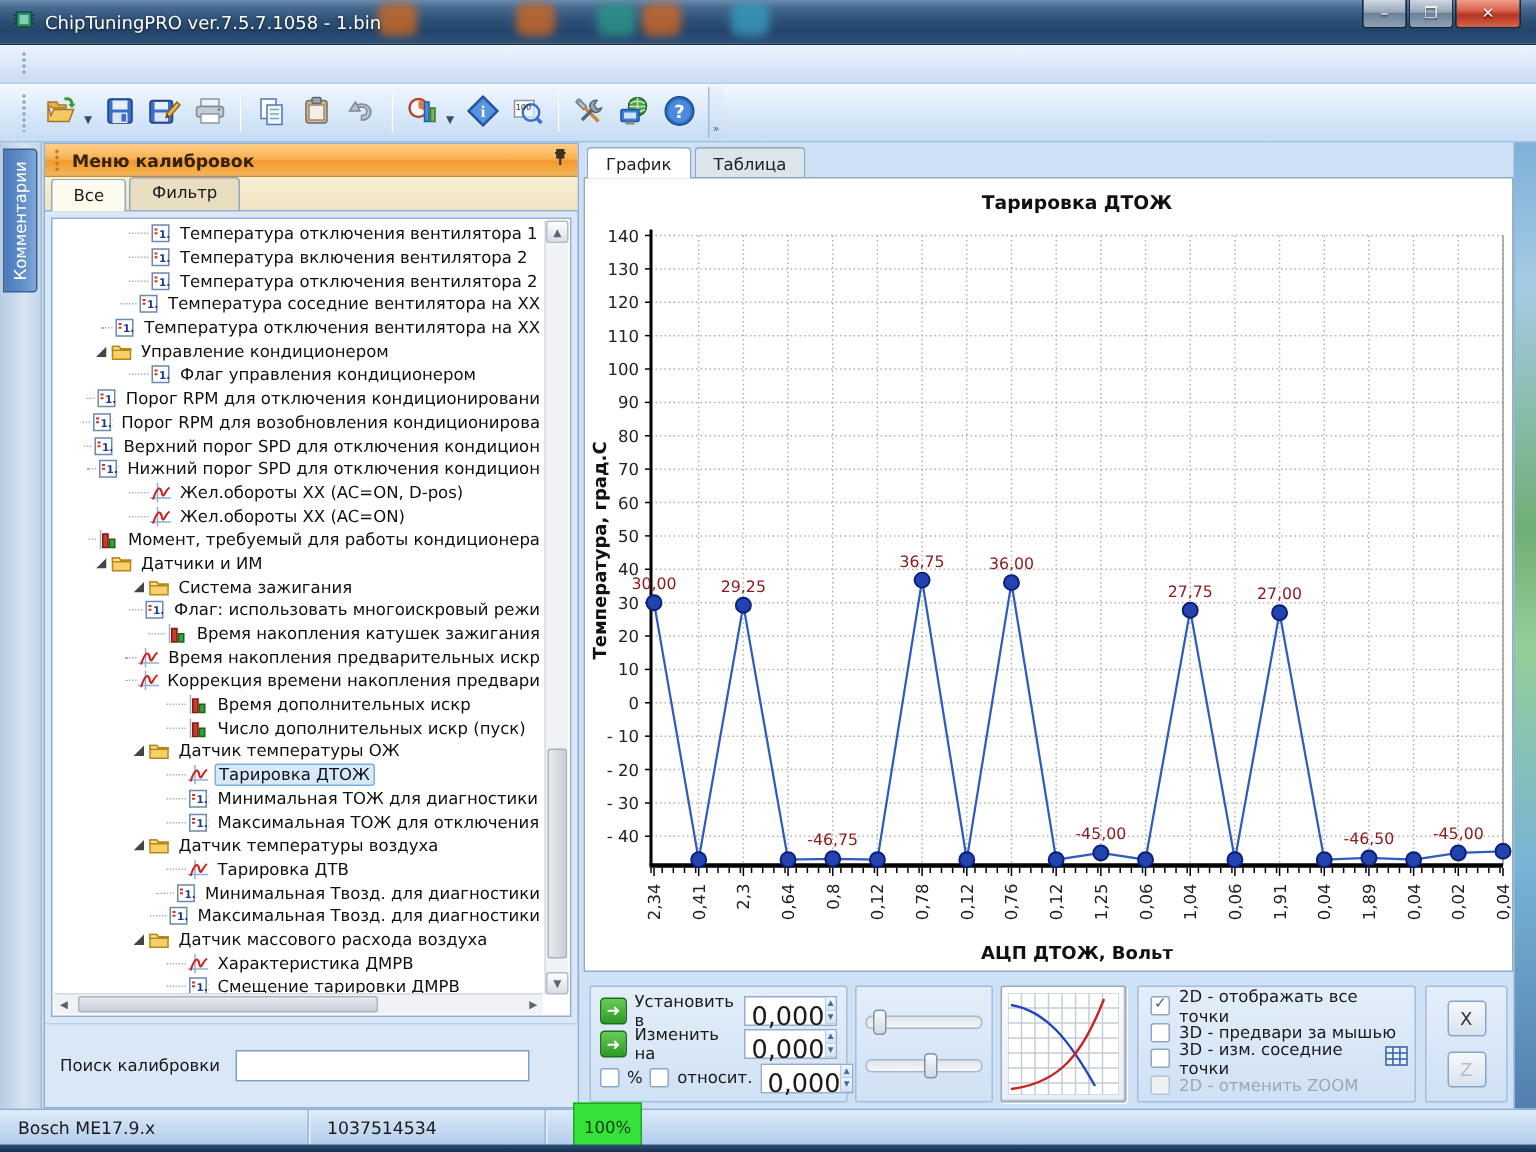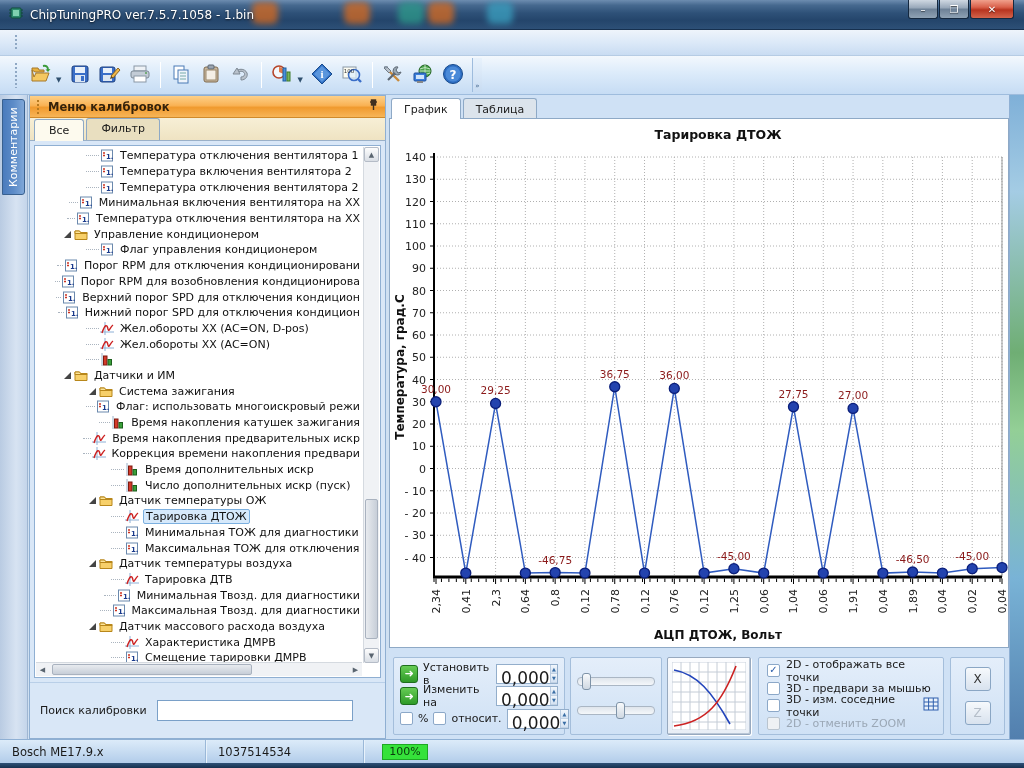--- a/index.html
+++ b/index.html
@@ -114,21 +114,21 @@
   .gxz { left:561px; top:6px; width:55px; height:78px; display:flex; flex-direction:column; align-items:center; justify-content:space-evenly; }
   .sqbtn { width:26px; height:24px; border:1px solid #8aa6c4; border-radius:3px;
     background:linear-gradient(180deg,#f6f9fc,#d8e2ee); font-size:12px; color:#333; display:flex; align-items:center; justify-content:center; }
   .sqbtn.dis { color:#b5bec9; }
 
   
   .statusbar { position:absolute; left:0; top:739px; width:1024px; height:24px;
     background:linear-gradient(180deg,#dcebf9 0%,#c3d9f0 60%,#b2ccea 100%); border-top:1px solid #8fb0d4;
     display:flex; align-items:center; font-size:11.5px; }
   .scell { height:100%; display:flex; align-items:center; padding:0 12px; border-right:1px solid #9ab8d8; box-shadow:1px 0 0 #e8f2fb; }
-  .progress { margin-left:6px; width:46px; height:16px; background:#35e23a; border:1px solid #1da823; color:#0a3a0c; font-size:11px; display:flex; align-items:center; justify-content:center; }
+  .progress { margin-left:6px; width:46px; height:33px; background:#35e23a; border:1px solid #1da823; color:#0a3a0c; font-size:11px; display:flex; align-items:center; justify-content:center; }
   .win-bottom { position:absolute; left:0; top:763px; width:1024px; height:5px; background:linear-gradient(180deg,#2d5077,#16304f); }
   .right-strip { position:absolute; right:0; top:95px; width:15px; height:644px;
     background:linear-gradient(180deg,#7fb0d8 0%,#a4cce4 15%,#6fae74 40%,#93cf96 52%,#79b3d6 75%,#527fae 100%); border-left:1px solid #8fb0d4; }
 </style>
 </head>
 <body>
 
 <div id="window">
 
   <div class="titlebar">
@@ -342,21 +342,21 @@
           </div>
           <div class="trow">
             <span class="tindent" style="width:49px"></span>
             <span class="tconn"></span>
             <span class="ticon"><svg width="14" height="13" viewBox="0 0 14 13">
                 <rect x="1.5" y="1" width="11" height="11" fill="#fff" stroke="#6b89ad"></rect>
                 <line x1="3" y1="4" x2="5" y2="4" stroke="#cc3322" stroke-width="1.4"></line>
                 <line x1="3" y1="6.5" x2="5" y2="6.5" stroke="#cc3322" stroke-width="1.4"></line>
                 <text x="6" y="9.5" font-size="7" font-weight="bold" fill="#1a3a8c">1.2</text>
               </svg></span>
-            <span class="tlabel">Минимальная включения вентилятора на ХХ</span>
+            <span class="tlabel">Температура соседние вентилятора на ХХ</span>
           </div>
           <div class="trow">
             <span class="tindent" style="width:49px"></span>
             <span class="tconn"></span>
             <span class="ticon"><svg width="14" height="13" viewBox="0 0 14 13">
                 <rect x="1.5" y="1" width="11" height="11" fill="#fff" stroke="#6b89ad"></rect>
                 <line x1="3" y1="4" x2="5" y2="4" stroke="#cc3322" stroke-width="1.4"></line>
                 <line x1="3" y1="6.5" x2="5" y2="6.5" stroke="#cc3322" stroke-width="1.4"></line>
                 <text x="6" y="9.5" font-size="7" font-weight="bold" fill="#1a3a8c">1.2</text>
               </svg></span>
@@ -449,20 +449,21 @@
             <span class="tlabel">Жел.обороты ХХ (AC=ON)</span>
           </div>
           <div class="trow">
             <span class="tindent" style="width:49px"></span>
             <span class="tconn"></span>
             <span class="ticon"><svg width="14" height="13" viewBox="0 0 14 13">
                 <line x1="2" y1="0" x2="2" y2="13" stroke="#9ab0c8"></line>
                 <rect x="3.5" y="3" width="3.5" height="9" fill="#d43a2a" stroke="#7e1a10"></rect>
                 <rect x="8" y="6.5" width="3.5" height="5.5" fill="#3aa03a" stroke="#1c5e1c"></rect>
               </svg></span>
+            <span class="tlabel">Момент, требуемый для работы кондиционера</span>
           </div>
           <div class="trow">
             <span class="tindent" style="width:24px"></span>
             <span class="texp"><svg width="7" height="7">
                 <path d="M7,0 L7,7 L0,7 Z" fill="#444"></path>
               </svg></span>
             <span class="ticon"><svg width="14" height="13" viewBox="0 0 14 13">
                 <path d="M1,3 L1,11.5 L13,11.5 L13,4.5 L6.5,4.5 L5.5,3 Z" fill="#f7d06a" stroke="#b8871b"></path>
                 <path d="M1,5.5 L13,5.5 L13,4.5 L6.5,4.5 L5.5,3 L1,3 Z" fill="#fce49a" stroke="#b8871b"></path>
               </svg></span>

